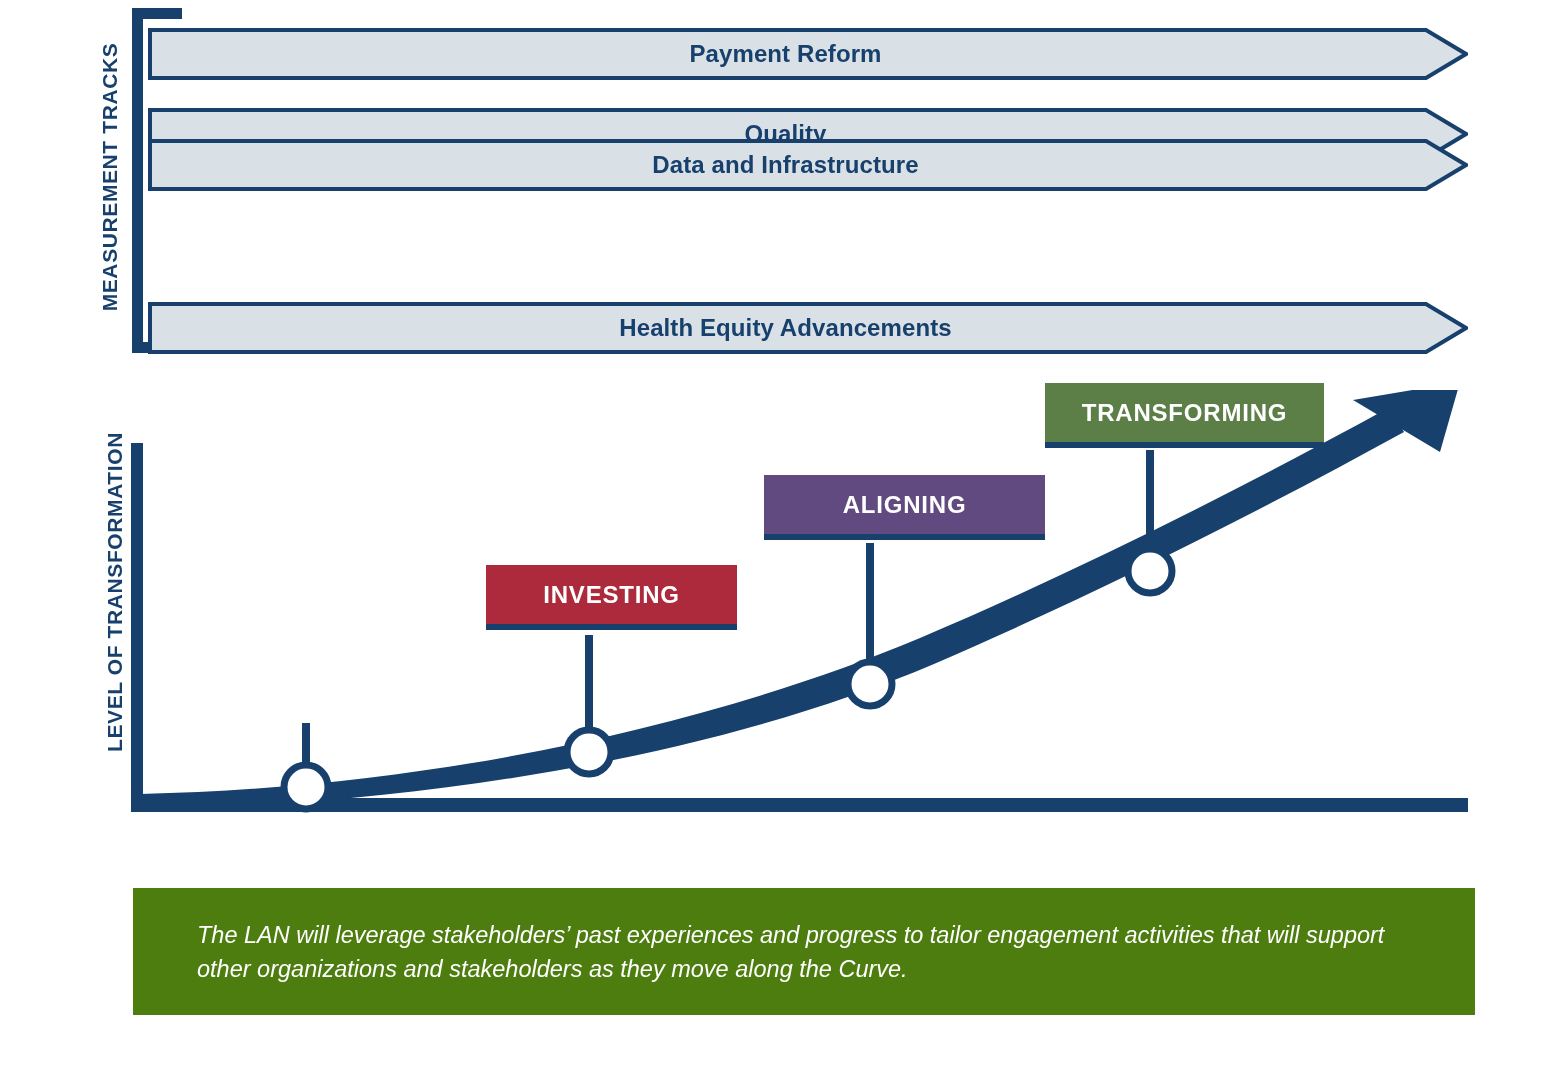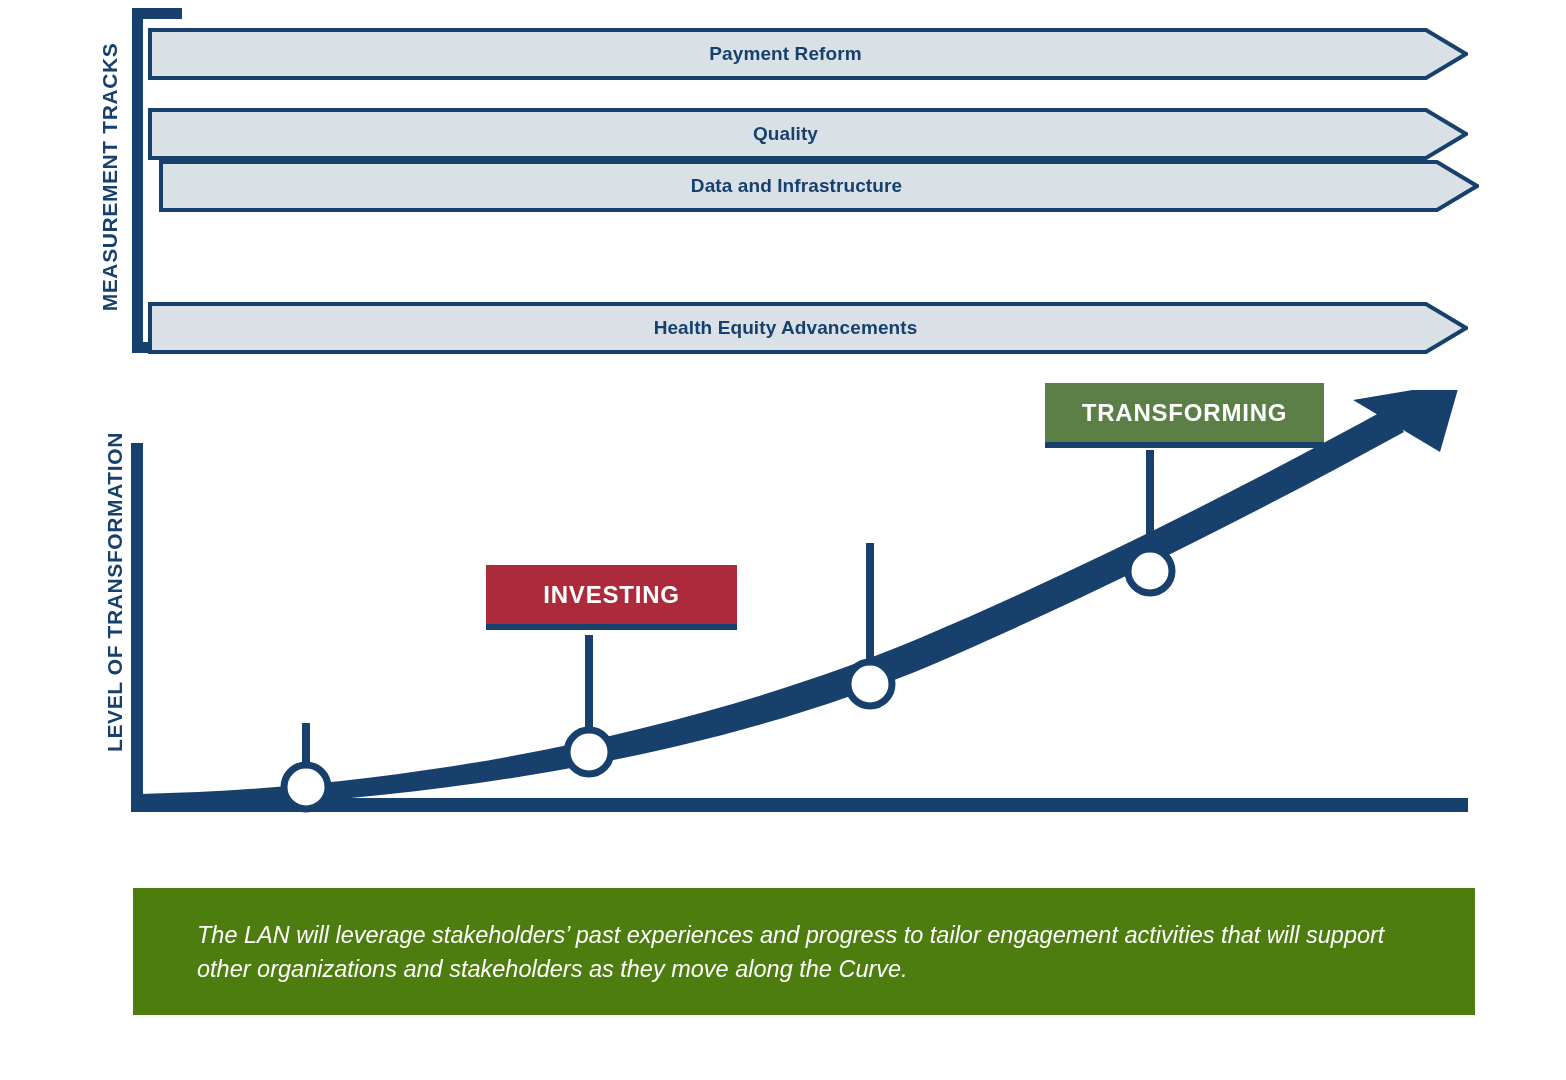--- a/index.html
+++ b/index.html
@@ -59,21 +59,21 @@
   }
   .track-band svg { display:block; width:100%; height:100%; }
   .track-band .band-label {
     position: absolute;
     left: 0; top: 0;
     width: 1275px;
     height: 52px;
     display: flex;
     align-items: center;
     justify-content: center;
-    font-size: 19px;
+    font-size: 24px;
     font-weight: bold;
     color: #17406D;
     letter-spacing: 0.1px;
   }
 
   
   #curve-section {
     position: absolute;
     left: 0; top: 390px;
     width: 1566px;
@@ -153,21 +153,21 @@
       <div class="band-label">Payment Reform</div>
     </div>
 
     <div class="track-band" style="top:108px;">
       <svg viewBox="0 0 1320 52" preserveAspectRatio="none" aria-hidden="true">
         <polygon points="2,2 1278,2 1318,26 1278,50 2,50" fill="#D9E1E6" stroke="#17406D" stroke-width="4"></polygon>
       </svg>
       <div class="band-label">Quality</div>
     </div>
 
-    <div class="track-band" style="top:160px;margin-left:11px;">
+    <div class="track-band" style="top:139px;">
       <svg viewBox="0 0 1320 52" preserveAspectRatio="none" aria-hidden="true">
         <polygon points="2,2 1278,2 1318,26 1278,50 2,50" fill="#D9E1E6" stroke="#17406D" stroke-width="4"></polygon>
       </svg>
       <div class="band-label">Data and Infrastructure</div>
     </div>
 
 
     <div class="track-band" style="top:276px;margin-top:26px;">
       <svg viewBox="0 0 1320 52" preserveAspectRatio="none" aria-hidden="true">
         <polygon points="2,2 1278,2 1318,26 1278,50 2,50" fill="#D9E1E6" stroke="#17406D" stroke-width="4"></polygon>
@@ -204,20 +204,23 @@
       <circle cx="589" cy="362" r="22" fill="#ffffff" stroke="#17406D" stroke-width="7"></circle>
       <circle cx="870" cy="294" r="22" fill="#ffffff" stroke="#17406D" stroke-width="7"></circle>
       <circle cx="1150" cy="181" r="22" fill="#ffffff" stroke="#17406D" stroke-width="7"></circle>
     </svg>
 
 
     <div class="stage-box" style="left:449px; top:175px; width:251px; height:59px; background:#AC2A3C;">
       <span>INVESTING</span>
     </div>
 
+    <div class="stage-box" style="left:727px; top:85px; width:281px; height:59px; background:#614A80;">
+      <span>ALIGNING</span>
+    </div>
 
     <div class="stage-box" style="left:1008px; top:-7px; width:279px; height:59px; background:#5C7F48;">
       <span>TRANSFORMING</span>
     </div>
   </div>
 
   <div id="caption-box">
     <div id="caption-text">The LAN will leverage stakeholders’ past experiences and progress to tailor engagement activities that will support other organizations and stakeholders as they move along the Curve.</div>
   </div>
 

